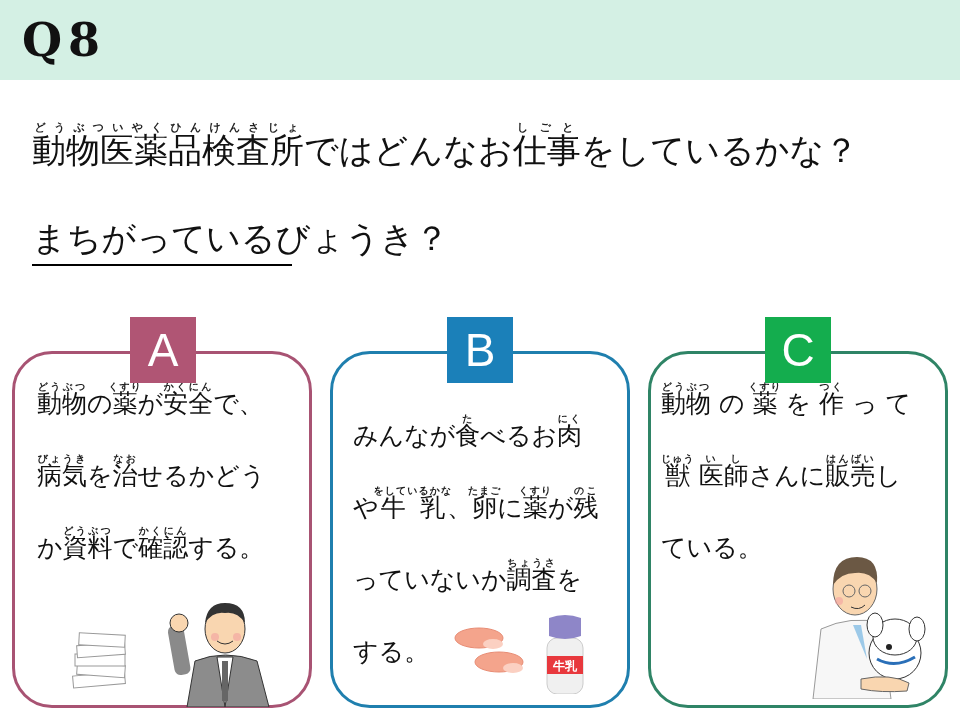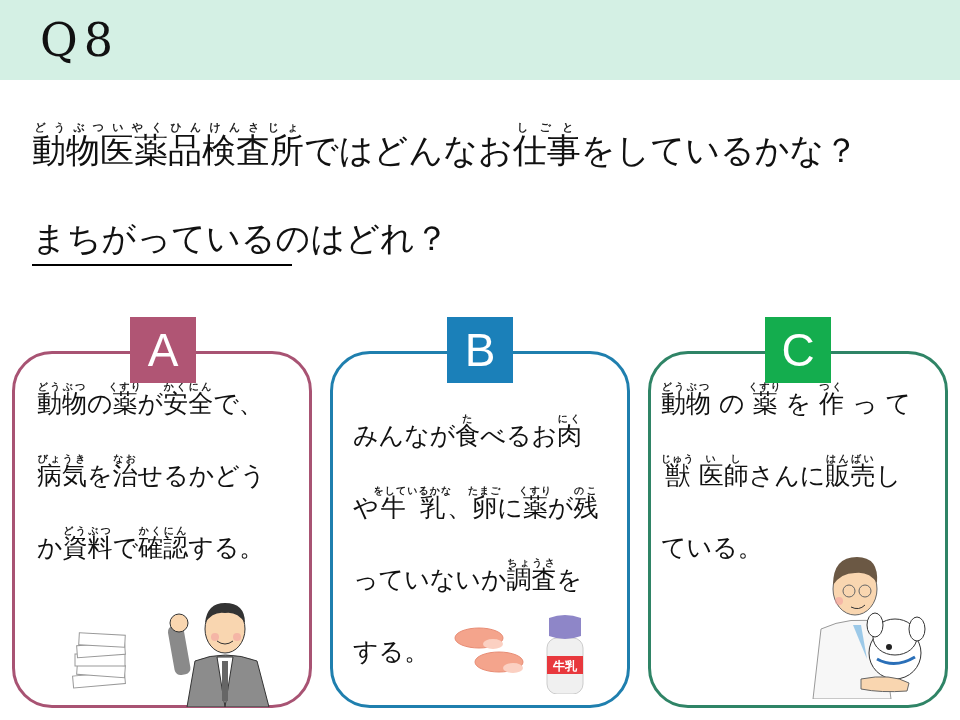--- a/index.html
+++ b/index.html
@@ -1,20 +1,20 @@
 <!DOCTYPE html>
 <html><head>
 <meta charset="utf-8">
 <style>
   html, body { margin:0; padding:0; }
   body { width:960px; height:720px; background:#ffffff; position:relative; overflow:hidden;
          font-family: "DejaVu Sans", "Liberation Sans", sans-serif; color:#111; }
   .header { position:absolute; left:0; top:0; width:960px; height:80px; background:#d4f0e4; }
-  .qnum { position:absolute; left:40px; top:10px; font-family:"DejaVu Serif", "Liberation Serif", serif;
-          font-weight:normal; font-size:46px; letter-spacing:6px; line-height:60px; }
+  .qnum { position:absolute; left:22px; top:10px; font-family:"DejaVu Serif", "Liberation Serif", serif;
+          font-weight:bold; font-size:46px; letter-spacing:6px; line-height:60px; }
   .q-line { position:absolute; left:32px; white-space:nowrap; font-size:34px; line-height:40px; }
   .q1 { top:122px; }
   .q2 { top:218px; }
   .underline { position:absolute; left:32px; top:264px; width:260px; height:2px; background:#000; }
   ruby { ruby-position: over; }
   rt { font-size:11px; letter-spacing:3px; color:#222;font-weight:bold; }
   .card { position:absolute; top:351px; width:300px; height:357px; border:3px solid; border-radius:40px; box-sizing:border-box; background:#fff; }
   .card-a { left:12px; border-color:#a85373; }
   .card-b { left:330px; border-color:#1f7fae;padding-left:32px; }
   .card-c { left:648px; border-color:#2f8466; }
@@ -29,21 +29,21 @@
 </style>
 </head>
 <body>
 
 <div class="header">
   <div class="qnum">Q8</div>
 </div>
 
 <div class="q-line q1" id="q1"><ruby>動物医薬品検査所<rt>どうぶついやくひんけんさじょ</rt></ruby>ではどんなお<ruby>仕事<rt>しごと</rt></ruby>をしているかな？</div>
 <div class="q-line q2">
-  <span>まちがっている</span><span>のはどれ？</span>
+  <span>まちがっている</span><span>びょうき？</span>
 </div>
 <div class="underline"></div>
 
 <div class="card card-a">
   <div class="card-text" style="left:22px;top:14px;">
       <div><ruby>動物<rt>どうぶつ</rt></ruby>の<ruby>薬<rt>くすり</rt></ruby>が<ruby>安全<rt>かくにん</rt></ruby>で、</div>
       <div><ruby>病気<rt>びょうき</rt></ruby>を<ruby>治<rt>なお</rt></ruby>せるかどう</div>
       <div>か<ruby>資料<rt>どうぶつ</rt></ruby>で<ruby>確認<rt>かくにん</rt></ruby>する。</div>
     </div>
   <svg class="illus" style="left:52px;top:270px" width="70" height="70" viewBox="0 0 70 70">

